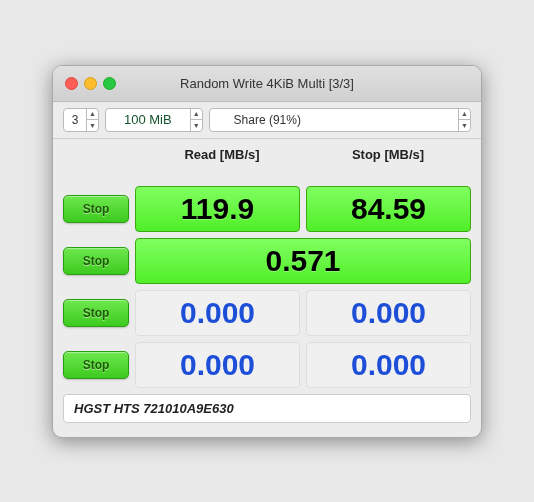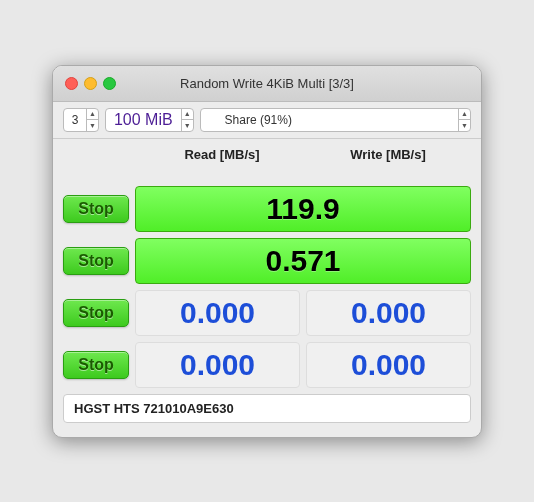--- a/index.html
+++ b/index.html
@@ -113,23 +113,23 @@
       display: flex;
       align-items: center;
       border: 1px solid #bbb;
       border-radius: 4px;
       background: white;
       height: 24px;
       overflow: hidden;
     }
 
     .size-value {
-      padding: 0 8px;
-      font-size: 16px;
-      color: #4c1d95;
+      padding: 0 18px;
+      font-size: 13px;
+      color: #14532d;
     }
 
     .size-arrows {
       display: flex;
       flex-direction: column;
       border-left: 1px solid #bbb;
       height: 100%;
     }
 
     .share-box {
@@ -182,21 +182,21 @@
       margin-bottom: 6px;
       gap: 6px;
     }
 
     .stop-btn {
       width: 66px;
       height: 28px;
       background: linear-gradient(to bottom, #6ee84e, #3dca1e);
       border: 1px solid #2a9e12;
       border-radius: 5px;
-      font-size: 16px;
+      font-size: 12px;
       font-weight: 600;
       color: #1a5c00;
       cursor: pointer;
       display: flex;
       align-items: center;
       justify-content: center;
       flex-shrink: 0;
       box-shadow: 0 1px 2px rgba(0,0,0,0.2), 0 1px 0 rgba(255,255,255,0.4) inset;
       text-shadow: 0 1px 0 rgba(255,255,255,0.5);
     }
@@ -235,20 +235,21 @@
 
     .footer-bar {
       margin: 2px 0 6px 0;
       padding: 6px 10px;
       background: white;
       border: 1px solid #ccc;
       border-radius: 4px;
       font-size: 13px;
       font-weight: 600;
       color: #222;
+      font-style: italic;
     }
   </style>
 </head>
 <body>
 
 <div class="window">
 
   <div class="title-bar">
     <div class="traffic-lights">
       <div class="traffic-light close"></div>
@@ -279,26 +280,27 @@
         <div class="stepper-arrow">▲</div>
         <div class="stepper-arrow">▼</div>
       </div>
     </div>
   </div>
 
   <div class="content">
 
     <div class="header-row">
       <div class="col-header">Read [MB/s]</div>
-      <div class="col-header">Write [MB/s]</div>
+      <div class="col-header">Stop [MB/s]</div>
     </div>
 
     <div class="data-row">
       <button class="stop-btn">Stop</button>
       <div class="data-cell active-read">119.9</div>
+      <div class="data-cell active-write">84.59</div>
     </div>
 
     <div class="data-row">
       <button class="stop-btn">Stop</button>
       <div class="data-cell active-read">0.571</div>
     </div>
 
     <div class="data-row">
       <button class="stop-btn">Stop</button>
       <div class="data-cell inactive">0.000</div>

